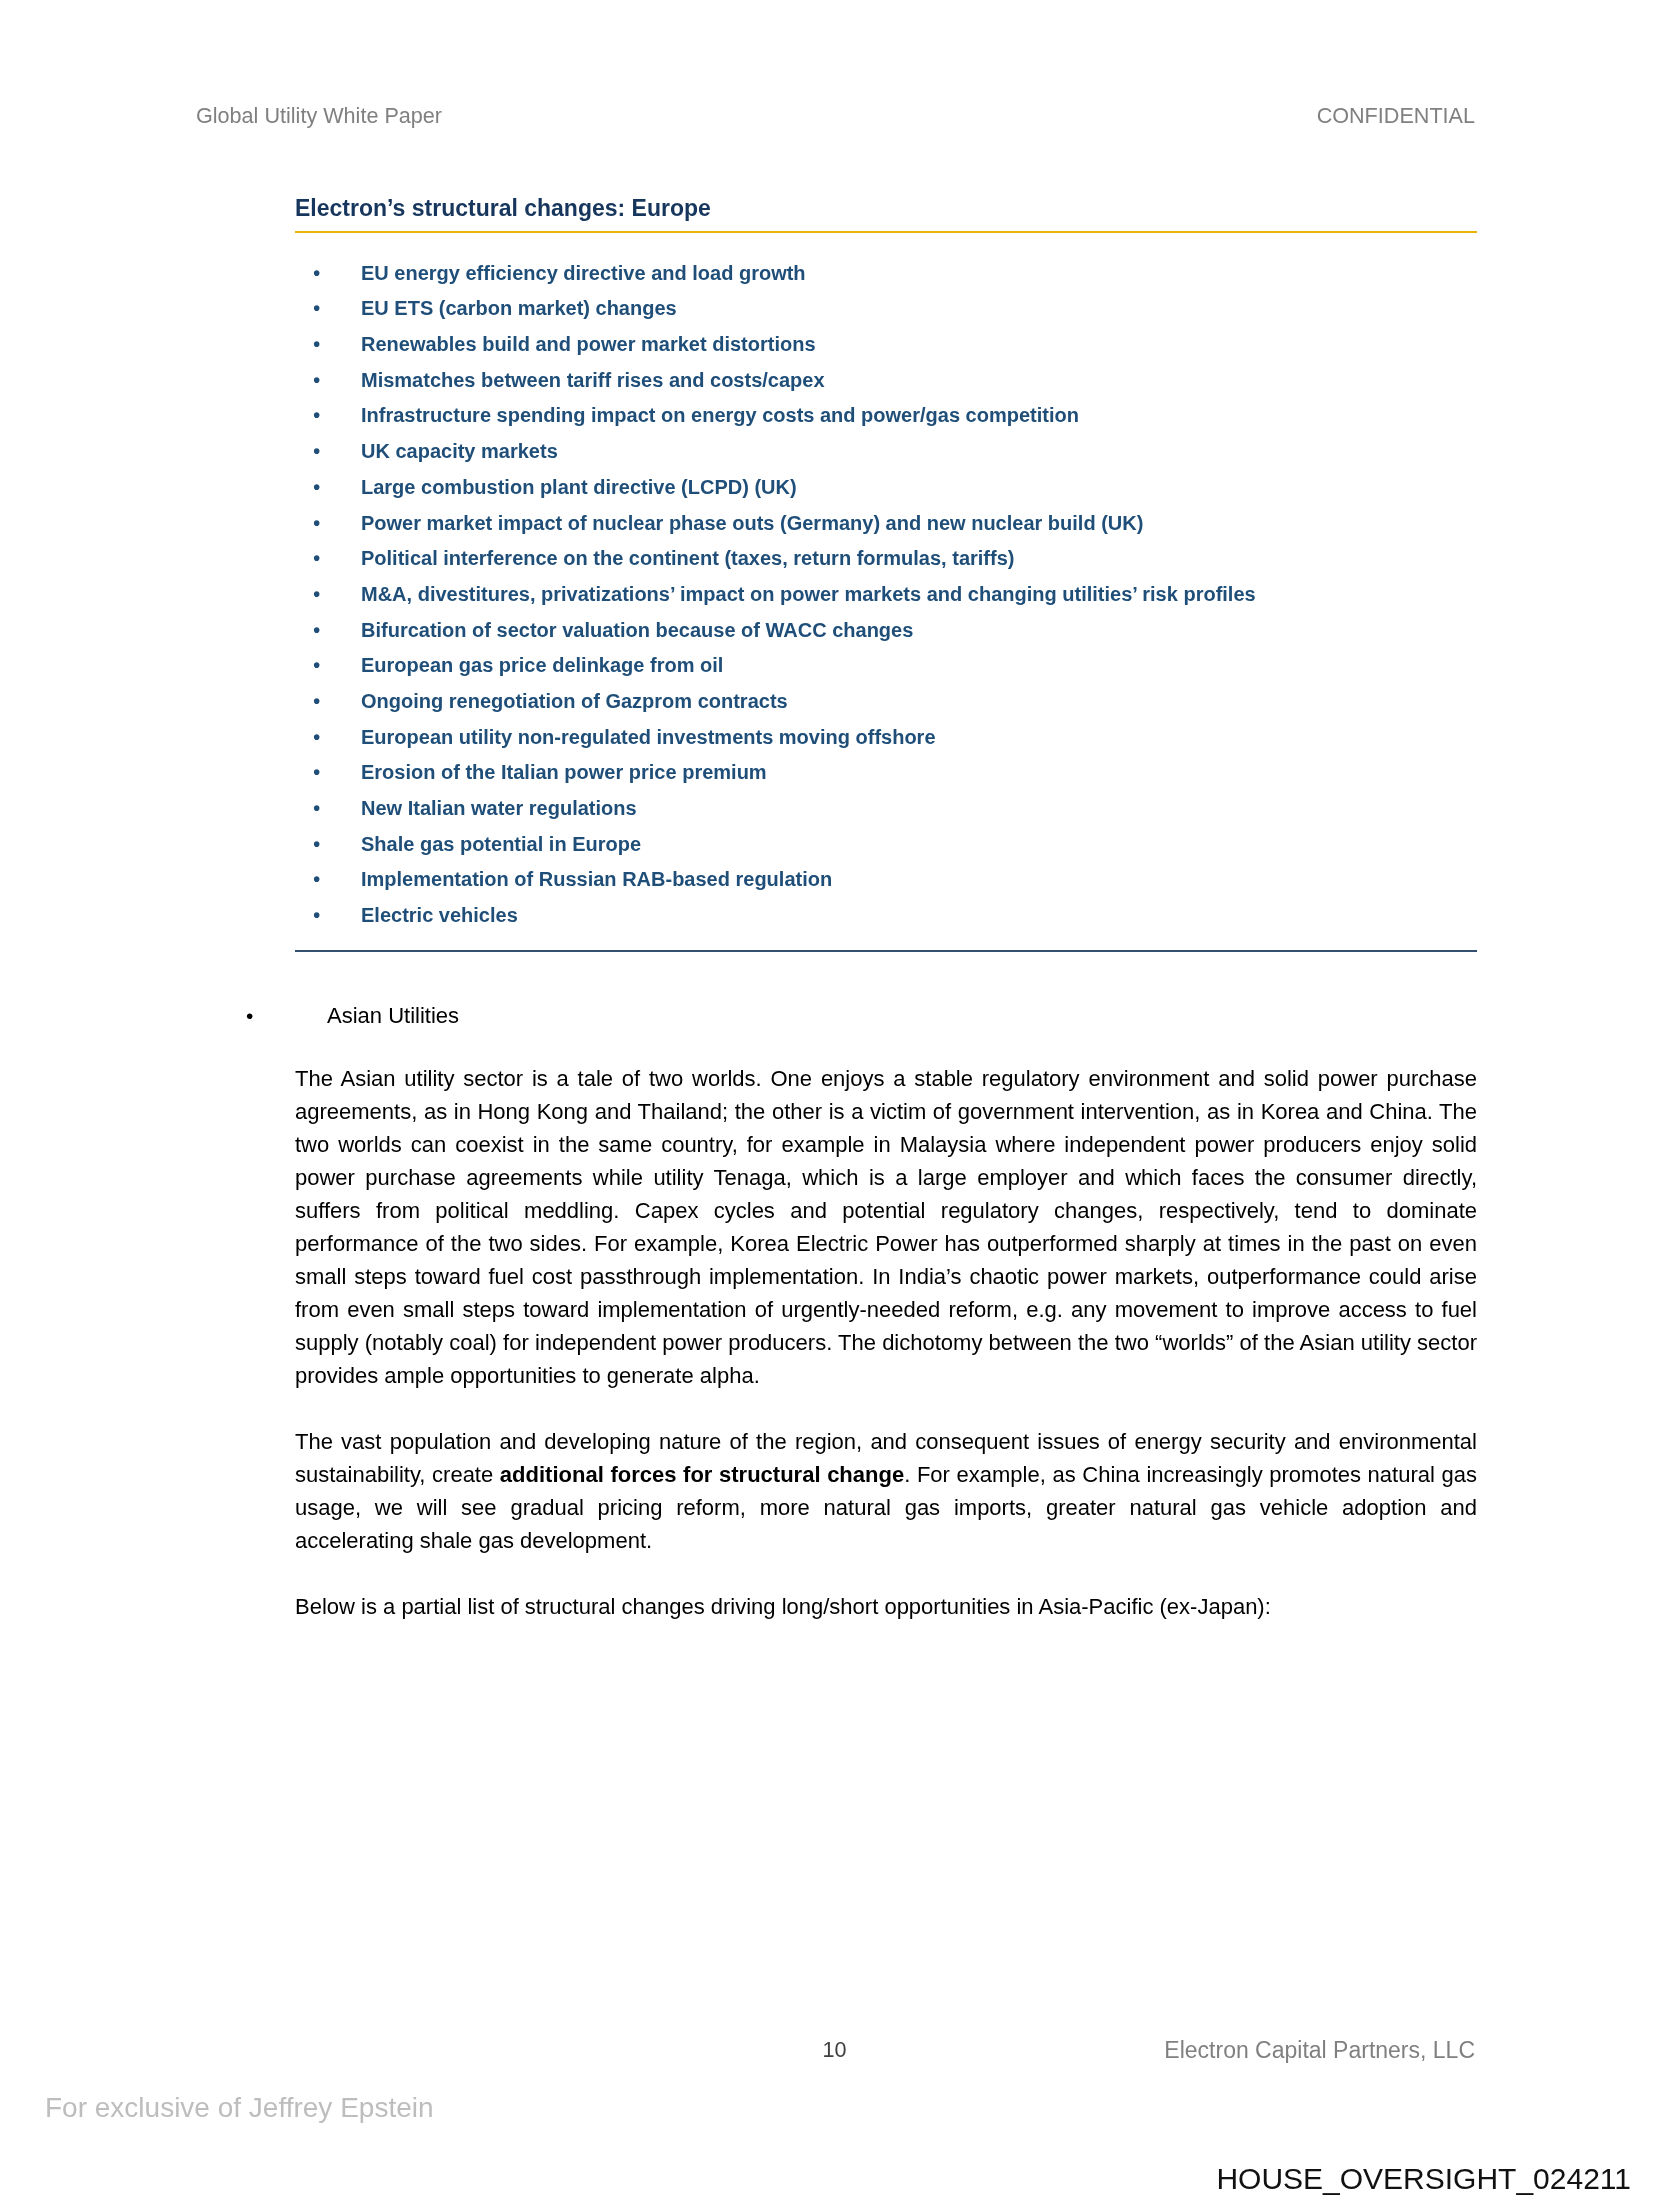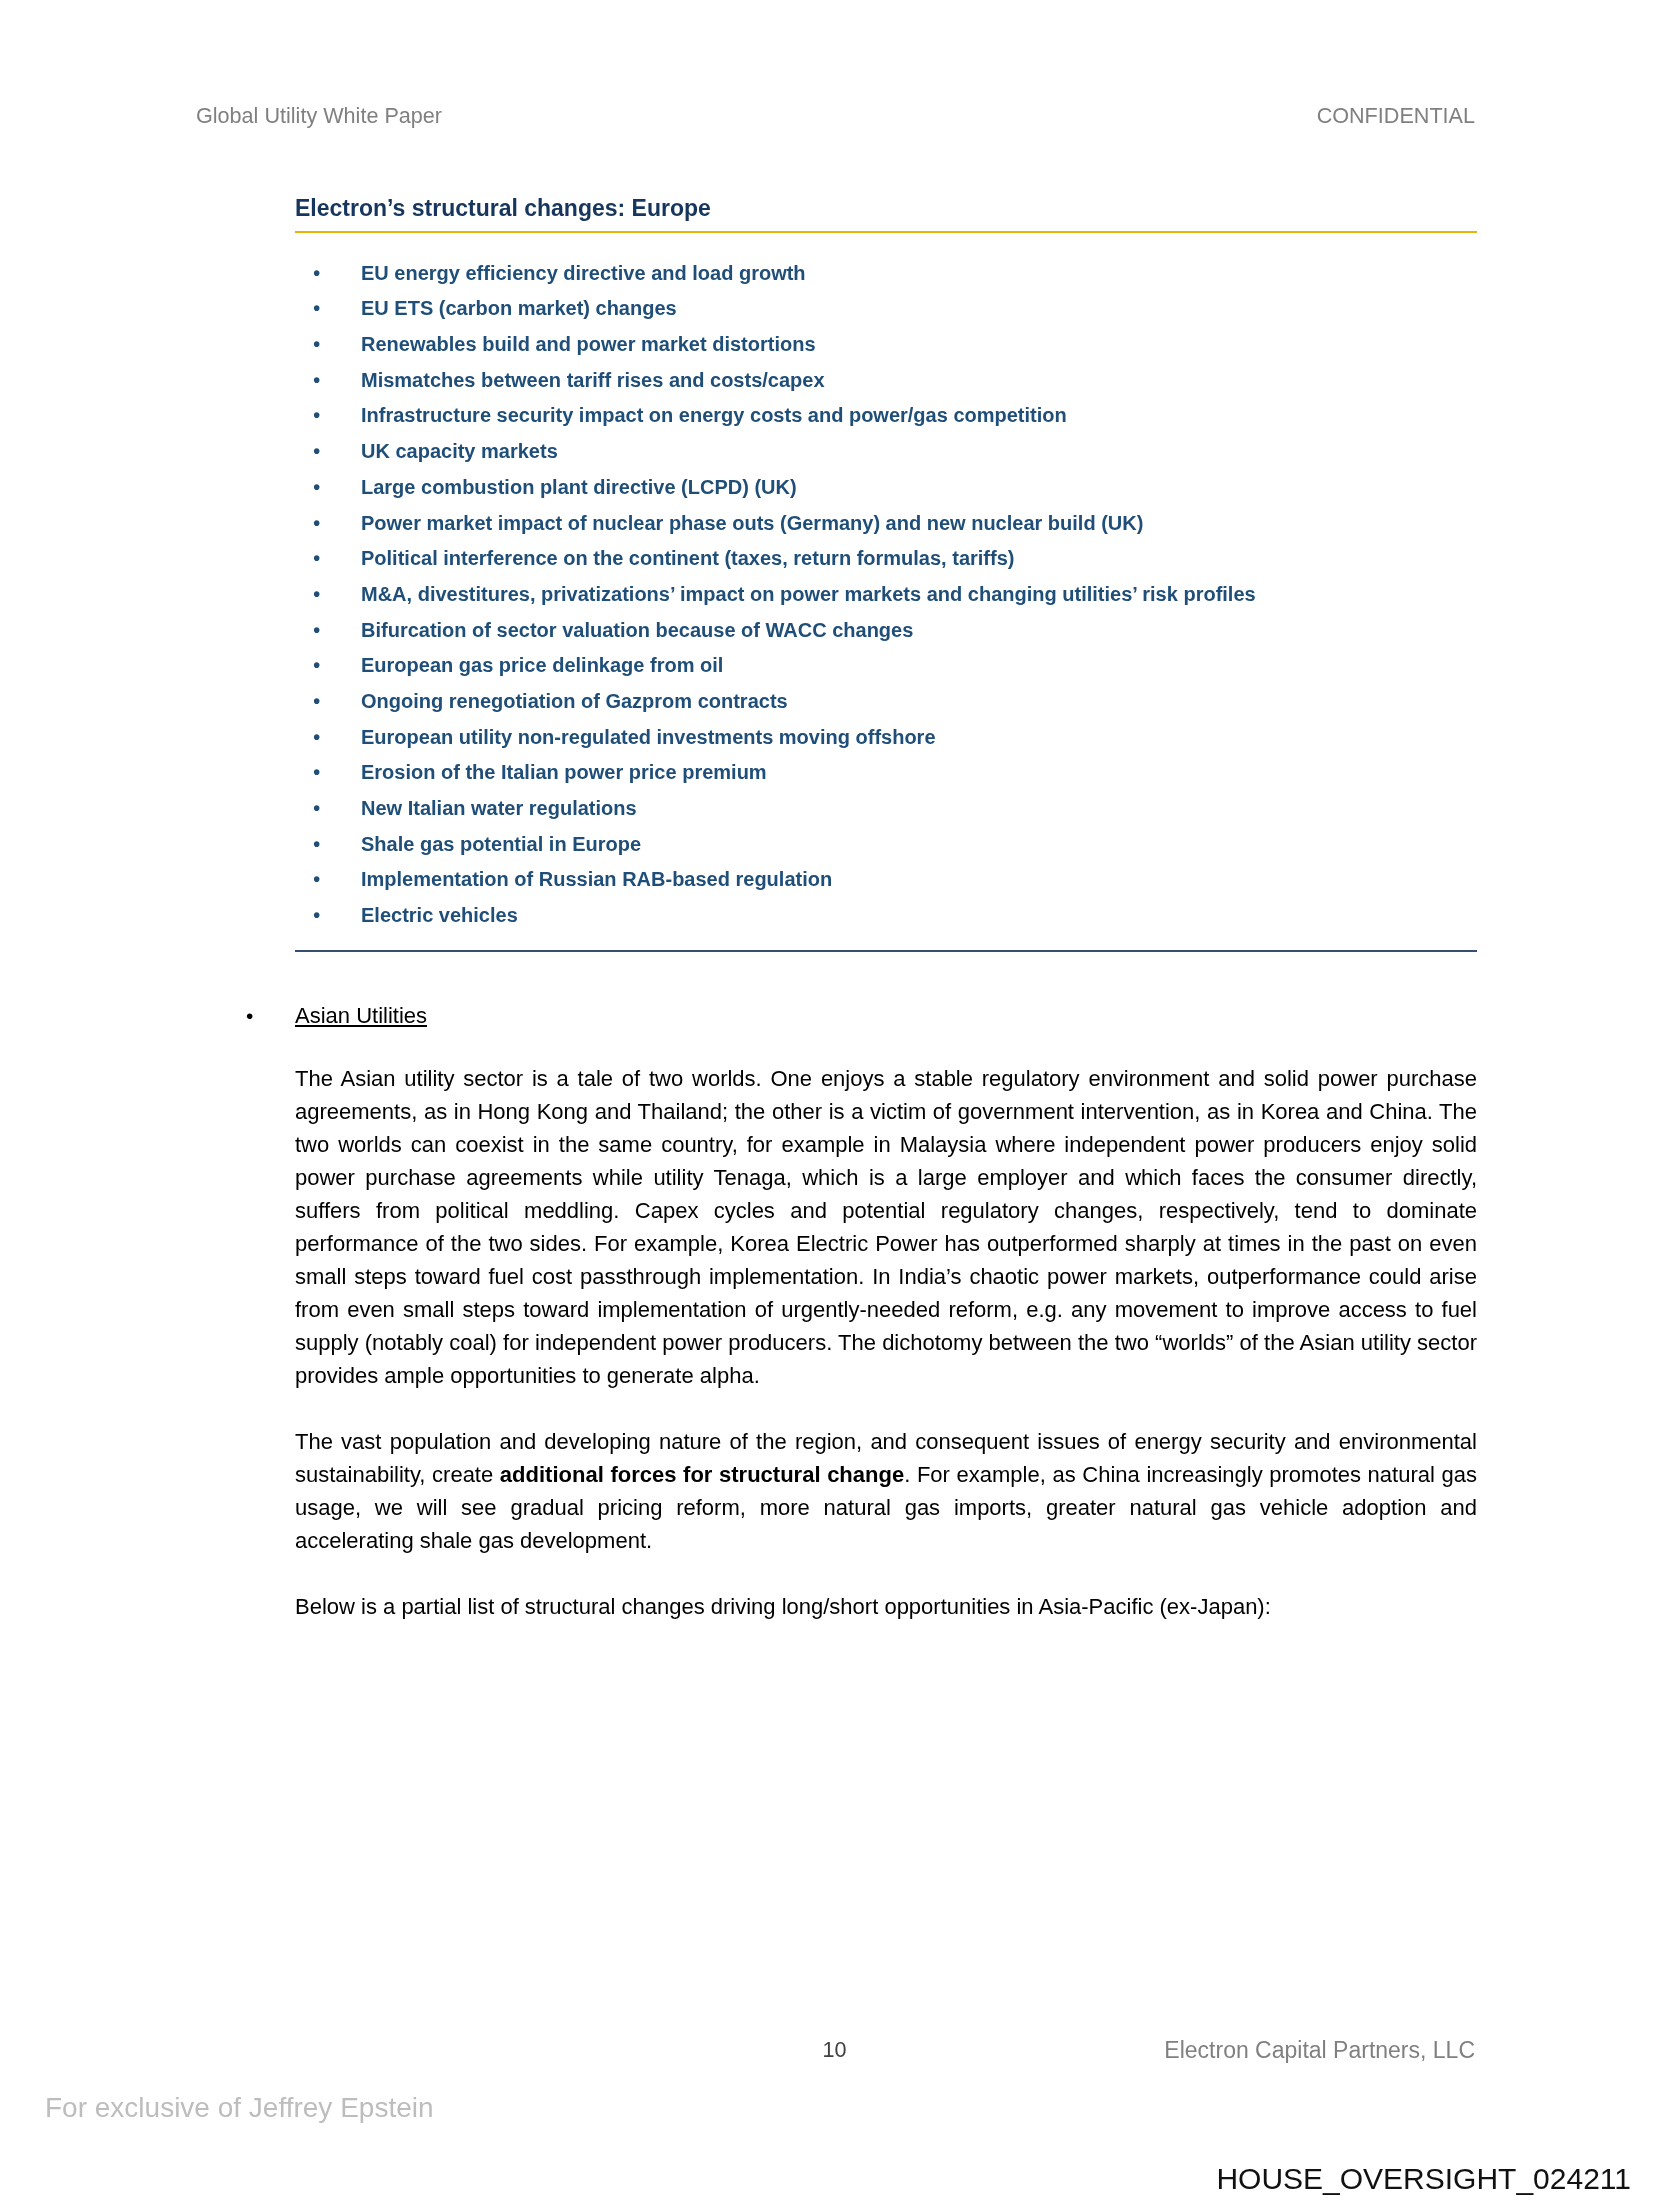--- a/index.html
+++ b/index.html
@@ -68,21 +68,21 @@
     display: flex;
     align-items: baseline;
     font-size: 22px;
     color: #000000;
   }
   .asian-row .black-bullet {
     width: 49px;
     font-size: 21px;
   }
   .asian-row .underlined {
-    text-decoration: underline;
+    margin-left: 32px;
   }
   .body-para {
     font-size: 22px;
     line-height: 1.5;
     color: #000000;
     text-align: justify;
     margin: 33px 0 0 0;
   }
   .body-para.no-justify { text-align: left; }
   .footer-page-number {
@@ -128,21 +128,21 @@
 
   <main class="content">
 
     <h1 class="section-title">Electron’s structural changes: Europe</h1>
 
     <ul class="bullet-list">
       <li><span class="bullet">•</span><span>EU energy efficiency directive and load growth</span></li>
       <li><span class="bullet">•</span><span>EU ETS (carbon market) changes</span></li>
       <li><span class="bullet">•</span><span>Renewables build and power market distortions</span></li>
       <li><span class="bullet">•</span><span>Mismatches between tariff rises and costs/capex</span></li>
-      <li><span class="bullet">•</span><span>Infrastructure security impact on energy costs and power/gas competition</span></li>
+      <li><span class="bullet">•</span><span>Infrastructure spending impact on energy costs and power/gas competition</span></li>
       <li><span class="bullet">•</span><span>UK capacity markets</span></li>
       <li><span class="bullet">•</span><span>Large combustion plant directive (LCPD) (UK)</span></li>
       <li><span class="bullet">•</span><span>Power market impact of nuclear phase outs (Germany) and new nuclear build (UK)</span></li>
       <li><span class="bullet">•</span><span>Political interference on the continent (taxes, return formulas, tariffs)</span></li>
       <li><span class="bullet">•</span><span>M&amp;A, divestitures, privatizations’ impact on power markets and changing utilities’ risk profiles</span></li>
       <li><span class="bullet">•</span><span>Bifurcation of sector valuation because of WACC changes</span></li>
       <li><span class="bullet">•</span><span>European gas price delinkage from oil</span></li>
       <li><span class="bullet">•</span><span>Ongoing renegotiation of Gazprom contracts</span></li>
       <li><span class="bullet">•</span><span>European utility non-regulated investments moving offshore</span></li>
       <li><span class="bullet">•</span><span>Erosion of the Italian power price premium</span></li>

